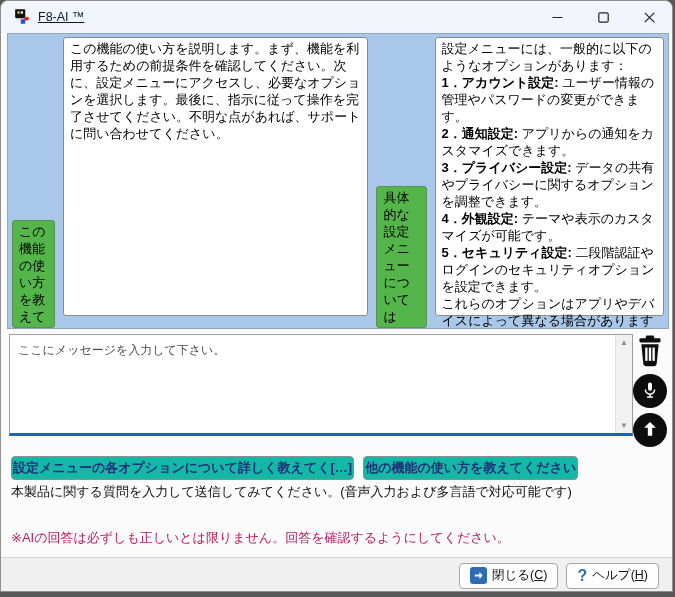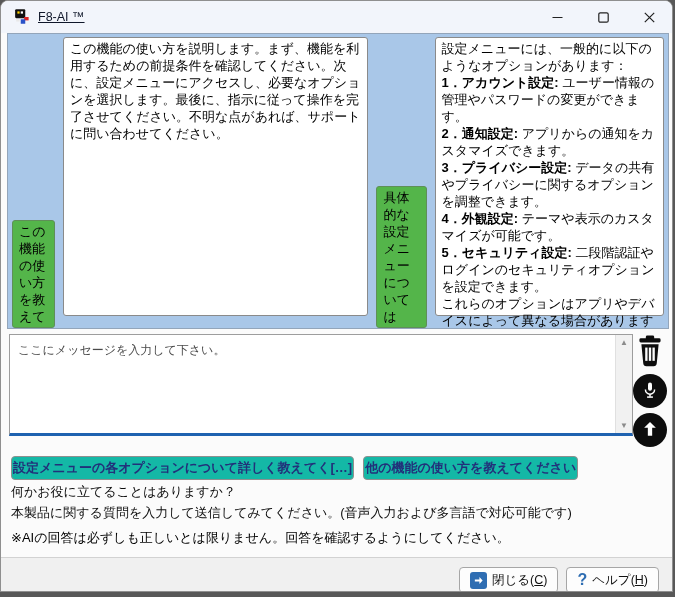--- a/index.html
+++ b/index.html
@@ -44,25 +44,25 @@
   .icon-btn{border:none;background:transparent;padding:0;width:34px;height:34px;
     display:flex;align-items:center;justify-content:center;cursor:pointer;}
   .icon-btn.round{background:#0d0d0d;border-radius:50%;}
 
   .suggestions{position:absolute;left:10px;top:127px;display:flex;gap:9px;}
   .sug{background:#14b8a6;border:1px solid #8f8f8f;border-radius:4px;padding:2px 1px;
     font-size:13px;font-weight:bold;color:#22307a;cursor:pointer;
     font-family:"Liberation Sans","DejaVu Sans",sans-serif;}
 
   .status{position:absolute;left:10px;top:152px;font-size:13px;color:#0c0c0c;line-height:21px;}
-  .warning{position:absolute;left:10px;top:200px;font-size:13px;color:#000000;}
+  .warning{position:absolute;left:10px;top:200px;font-size:13px;color:#be185d;}
 
   
   .footer{position:absolute;top:556px;left:0;right:0;height:36px;background:#f0f0f0;
-    border-top:1px solid #d2d2d2;display:flex;align-items:flex-end;justify-content:flex-end;
+    border-top:1px solid #d2d2d2;display:flex;align-items:center;justify-content:flex-end;
     gap:8px;padding-right:13px;box-sizing:border-box;}
   .fbtn{display:flex;align-items:center;gap:5px;background:#fdfdfd;border:1px solid #a6a6a6;
     border-radius:4px;height:26px;padding:0 10px;font-size:12.5px;color:#111;cursor:pointer;
     font-family:"Liberation Sans","DejaVu Sans",sans-serif;}
   .close-ic{width:17px;height:17px;background:#2e6db2;border-radius:3px;display:flex;
     align-items:center;justify-content:center;}
   .help-ic{color:#2e6db2;font-weight:bold;font-size:16px;line-height:16px;}
 </style>
 </head>
 <body>
@@ -148,21 +148,20 @@
         </span>
       </button>
     </div>
 
     <div class="suggestions">
       <button class="sug">設定メニューの各オプションについて詳しく教えてく[…]</button>
       <button class="sug">他の機能の使い方を教えてください</button>
     </div>
 
     <div class="status">
-      <div>何かお役に立てることはありますか？</div>
       <div>本製品に関する質問を入力して送信してみてください。(音声入力および多言語で対応可能です)</div>
     </div>
     <div class="warning">※AIの回答は必ずしも正しいとは限りません。回答を確認するようにしてください。</div>
   </div>
 
   <div class="footer">
     <button class="fbtn">
       <span class="close-ic">
         <svg width="11" height="11" viewBox="0 0 12 12" fill="#fff">
           <path d="M2 4.8 h5 V2.2 L10.5 6 L7 9.8 V7.2 H2 Z"></path>

